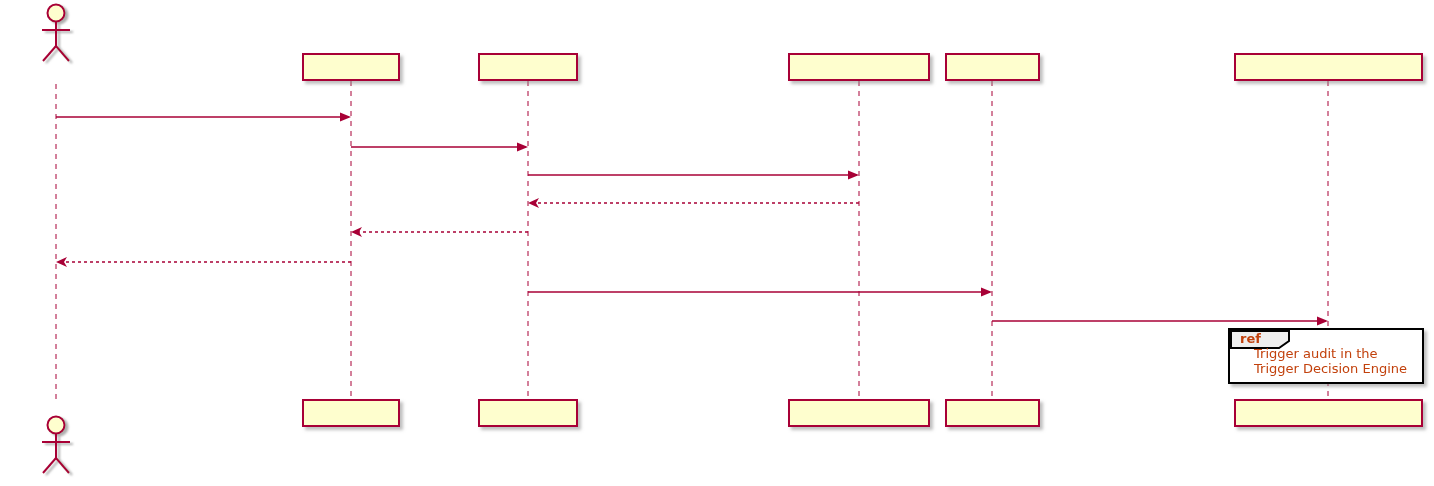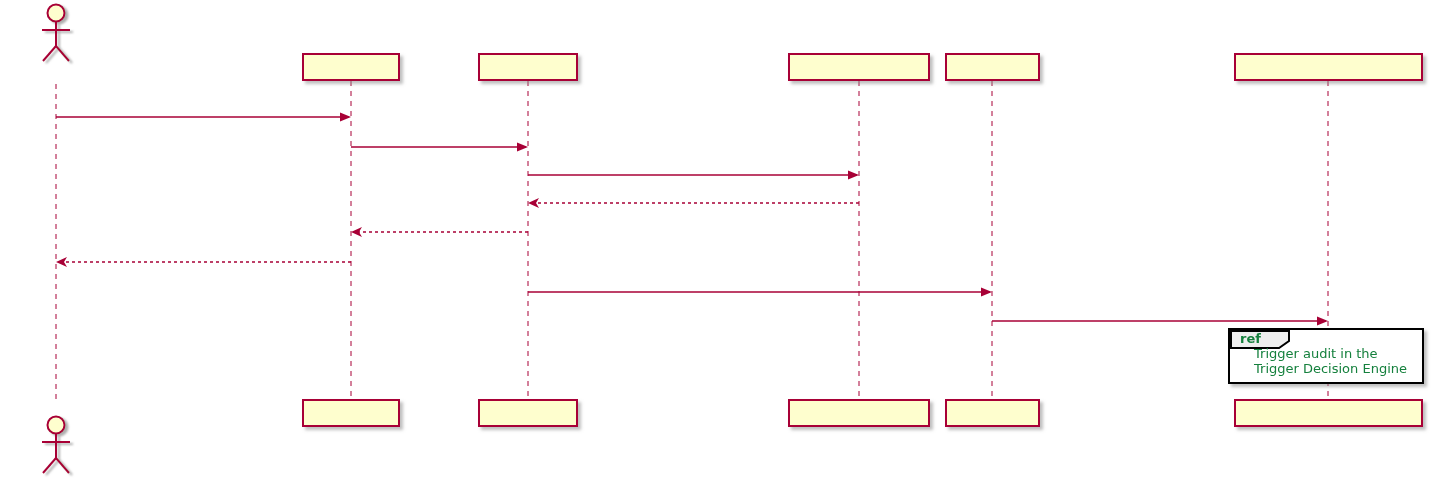--- a/index.html
+++ b/index.html
@@ -1,17 +1,17 @@
 <!DOCTYPE html>
 <html><head>
 <meta charset="utf-8">
 <style>
   html,body{margin:0;padding:0;background:#ffffff;}
   .stage{position:relative;width:1434px;height:486px;background:#ffffff;overflow:hidden;
-         font-family:"DejaVu Sans",sans-serif;color:#15803d;}
+         font-family:"DejaVu Sans",sans-serif;color:#c2410c;}
   .stage svg{position:absolute;left:0;top:0;}
   .pbox{position:absolute;box-sizing:border-box;height:28px;display:flex;align-items:center;
         justify-content:center;font-size:13px;white-space:nowrap;
         box-shadow:3px 3px 3px rgba(140,140,140,0.55);}
   .actor-label{position:absolute;width:140px;text-align:center;font-size:13px;line-height:14px;}
   .msg-label{position:absolute;font-size:13px;line-height:14px;white-space:nowrap;}
   .ref-box{position:absolute;box-sizing:border-box;background:#ffffff;border:2px solid #000;
            box-shadow:3px 3px 3px rgba(140,140,140,0.55);}
   .ref-header{position:absolute;left:-2px;top:-2px;}
   .ref-keyword{position:absolute;left:10px;top:0px;font-size:13px;font-weight:bold;line-height:17px;}

